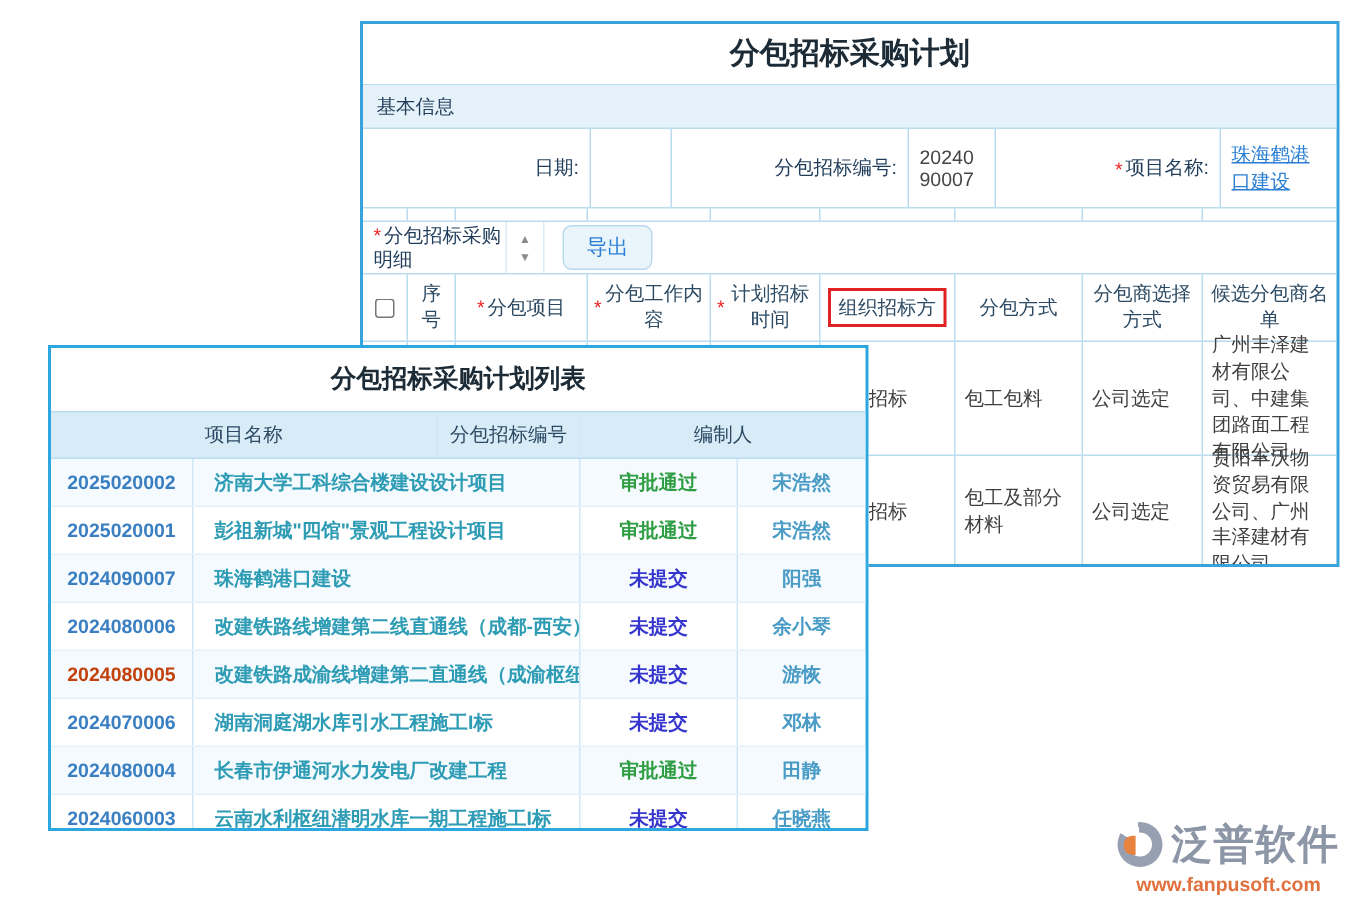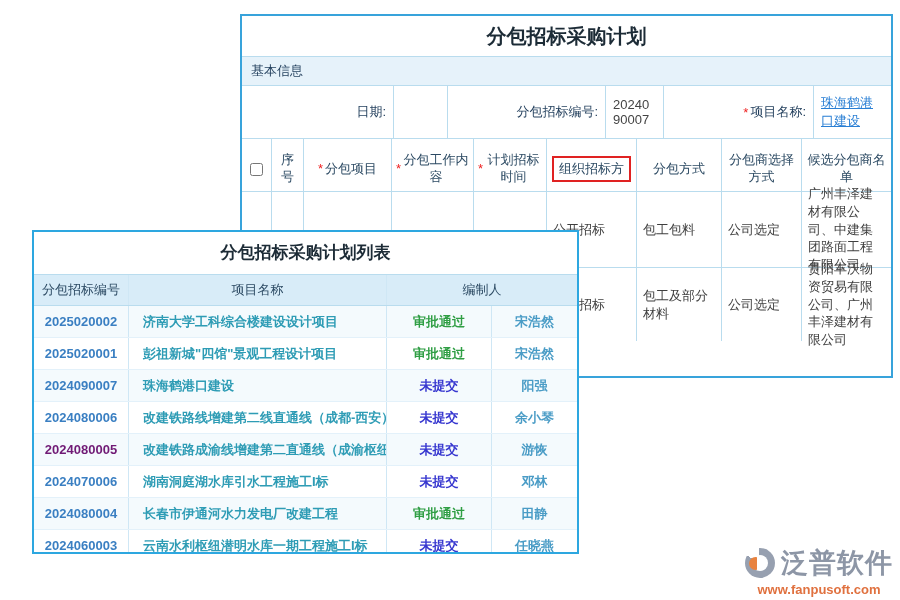--- a/index.html
+++ b/index.html
@@ -100,20 +100,30 @@
         <div class="dcell c2"></div>
         <div class="dcell c3"></div>
         <div class="dcell c4"></div>
         <div class="dcell c5"></div>
         <div class="dcell c6"></div>
         <div class="dcell c7"></div>
         <div class="dcell c8"></div>
         <div class="dcell c9"></div>
       </div>
 
+    <div class="section-row">
+      <div class="sec-label">
+        <span class="req">*</span><span>分包招标采购明细</span>
+      </div>
+      <div class="spinner">
+        <span>▲</span>
+        <span>▼</span>
+      </div>
+      <button class="export-btn">导出</button>
+    </div>
 
     <div class="dtable">
       <div class="dtr dhead">
           <div class="dcell c1">
             <input type="checkbox" style="">
           </div>
           <div class="dcell c2">序号</div>
           <div class="dcell c3"><span class="req">*</span>分包项目</div>
           <div class="dcell c4"><span class="req">*</span>分包工作内容</div>
           <div class="dcell c5"><span class="req">*</span>计划招标时间</div>
@@ -147,22 +157,22 @@
             <div class="dcell c8">公司选定</div>
             <div class="dcell c9">贵阳丰沃物资贸易有限公司、广州丰泽建材有限公司</div>
           </div>
         </div>
     </div>
   </section>
 
   <section class="list-panel">
     <div class="list-title">分包招标采购计划列表</div>
     <div class="ltr lhead">
+        <div class="lcell lc2">项目名称</div>
         <div class="lcell lc1">分包招标编号</div>
-        <div class="lcell lc2">项目名称</div>
         <div class="lcell lc4">编制人</div>
       </div>
     <div>
         <div class="ltr lrow">
           <div class="lcell lc1" style="color: rgb(58, 127, 194);">2025020002</div>
           <div class="lcell lc2" style="color: rgb(46, 156, 181);">济南大学工科综合楼建设设计项目</div>
           <div class="lcell lc3" style="color: rgb(47, 158, 68);">审批通过</div>
           <div class="lcell lc4" style="color: rgb(74, 156, 198);">宋浩然</div>
         </div>
         <div class="ltr lrow">
@@ -177,21 +187,21 @@
           <div class="lcell lc3" style="color: rgb(54, 54, 207);">未提交</div>
           <div class="lcell lc4" style="color: rgb(74, 156, 198);">阳强</div>
         </div>
         <div class="ltr lrow">
           <div class="lcell lc1" style="color: rgb(58, 127, 194);">2024080006</div>
           <div class="lcell lc2" style="color: rgb(46, 156, 181);">改建铁路线增建第二线直通线（成都-西安）电...</div>
           <div class="lcell lc3" style="color: rgb(54, 54, 207);">未提交</div>
           <div class="lcell lc4" style="color: rgb(74, 156, 198);">余小琴</div>
         </div>
         <div class="ltr lrow">
-          <div class="lcell lc1" style="color: #701a75;">2024080005</div>
+          <div class="lcell lc1" style="color: #c2410c;">2024080005</div>
           <div class="lcell lc2" style="color: rgb(46, 156, 181);">改建铁路成渝线增建第二直通线（成渝枢纽）...</div>
           <div class="lcell lc3" style="color: rgb(54, 54, 207);">未提交</div>
           <div class="lcell lc4" style="color: rgb(74, 156, 198);">游恢</div>
         </div>
         <div class="ltr lrow">
           <div class="lcell lc1" style="color: rgb(58, 127, 194);">2024070006</div>
           <div class="lcell lc2" style="color: rgb(46, 156, 181);">湖南洞庭湖水库引水工程施工I标</div>
           <div class="lcell lc3" style="color: rgb(54, 54, 207);">未提交</div>
           <div class="lcell lc4" style="color: rgb(74, 156, 198);">邓林</div>
         </div>

